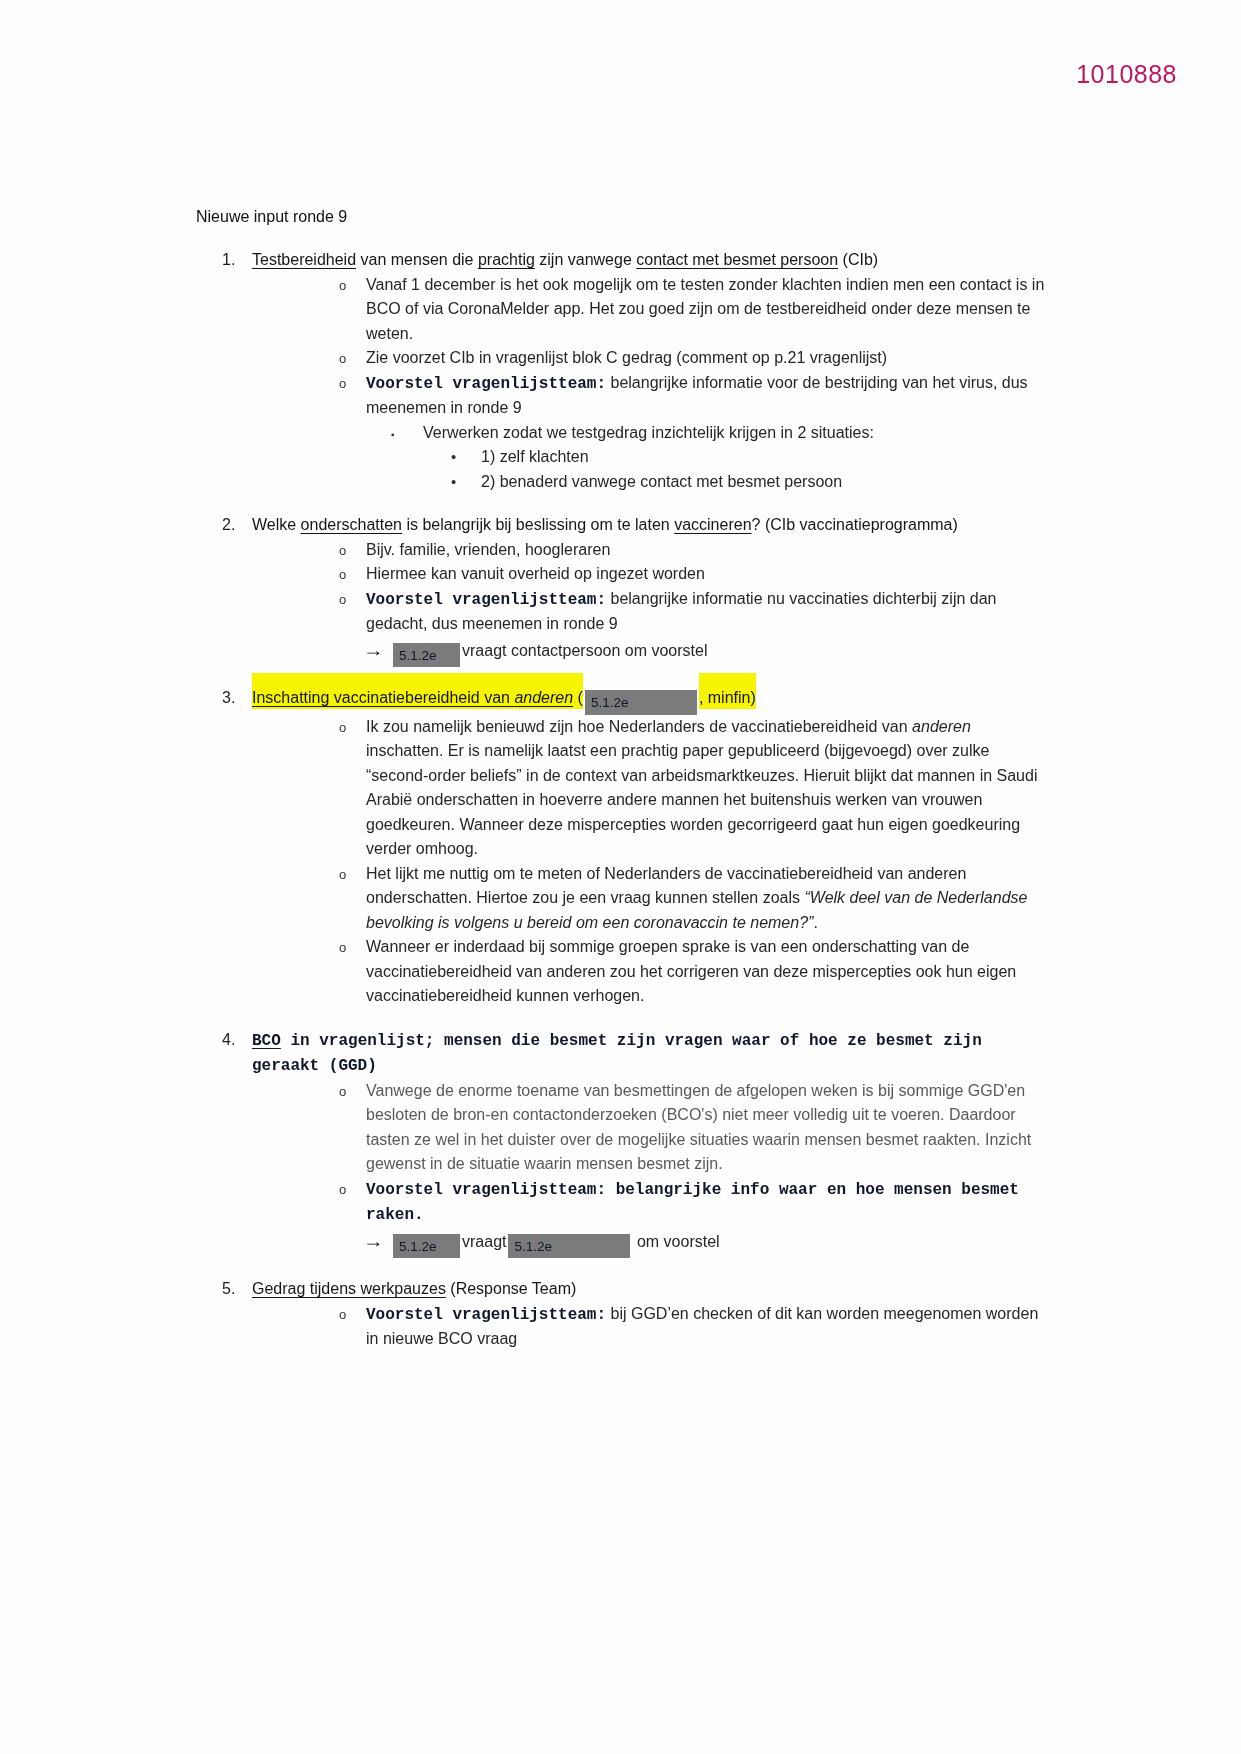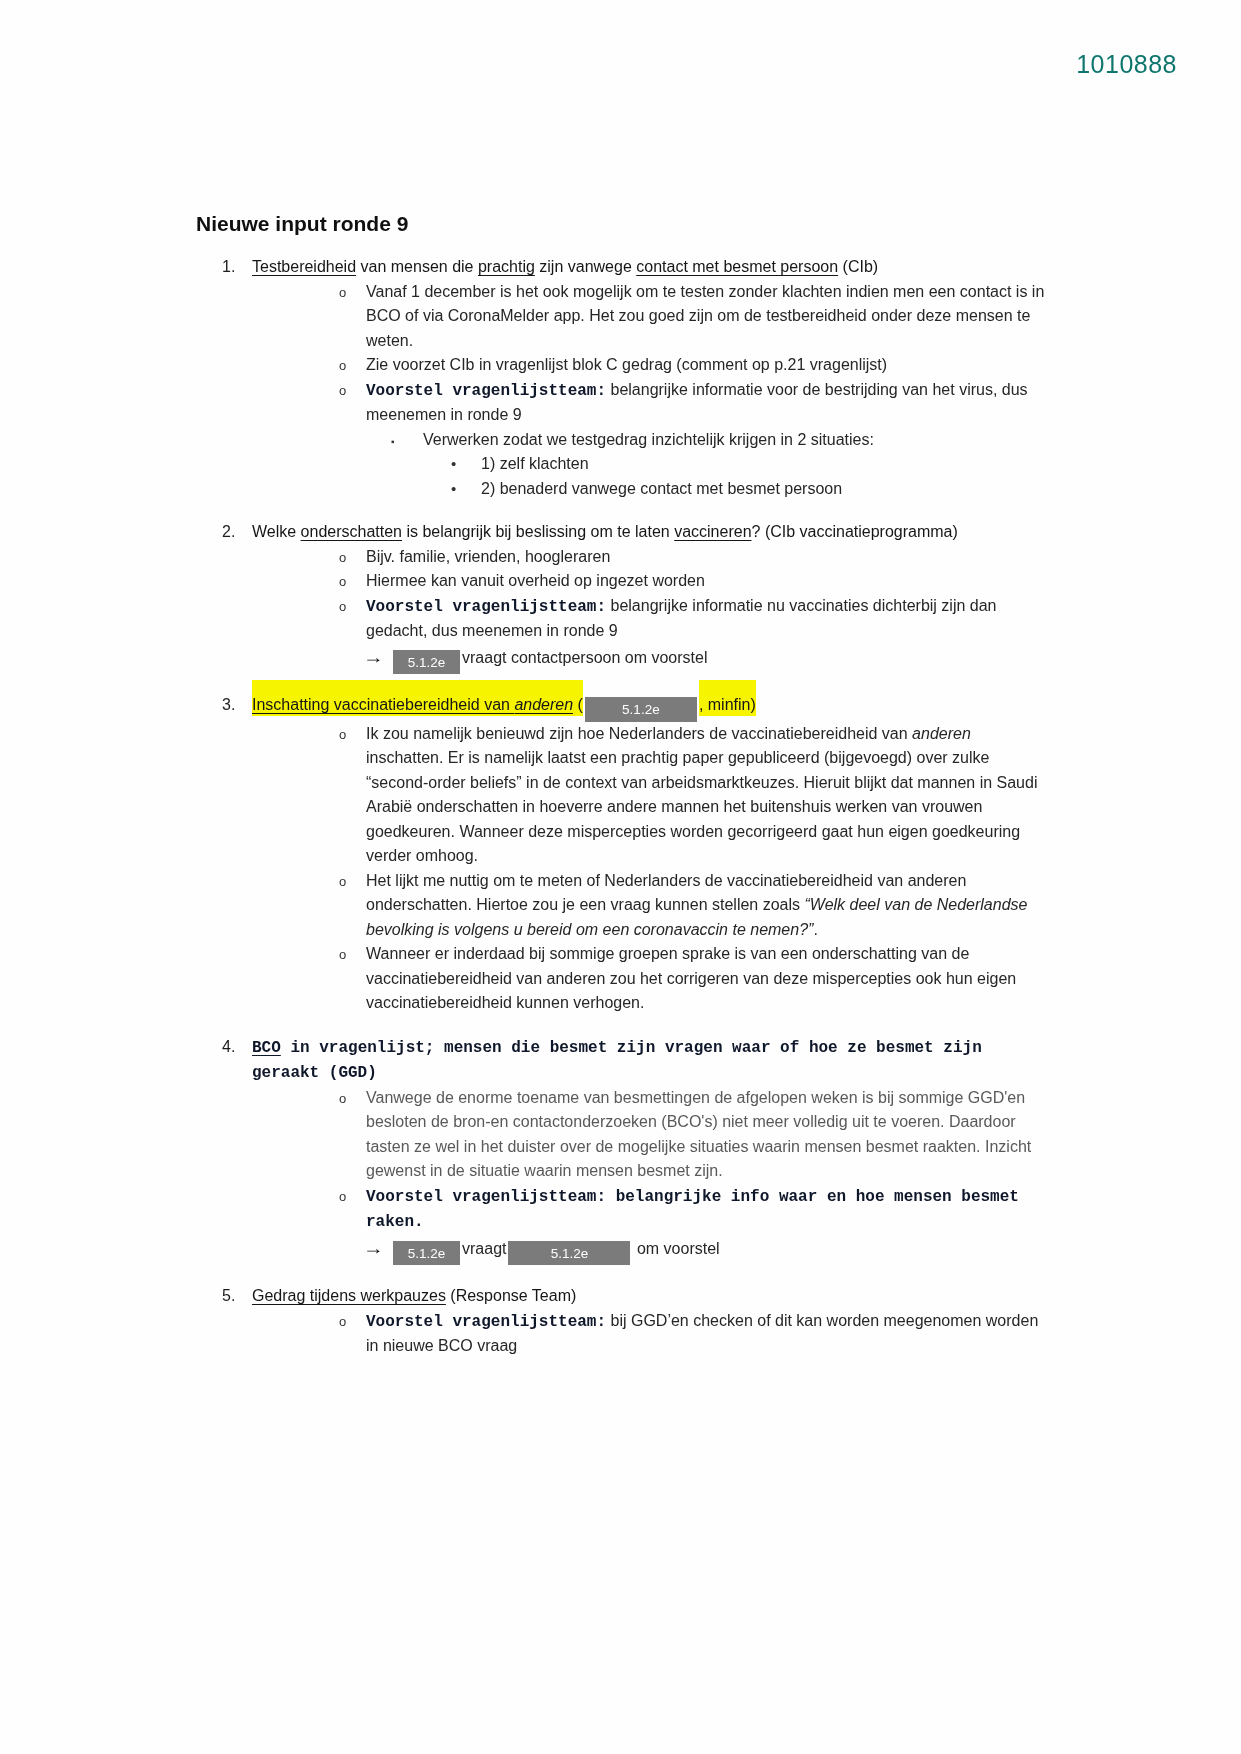--- a/index.html
+++ b/index.html
@@ -3,27 +3,27 @@
 <meta charset="utf-8">
 <style>
   html,body{margin:0;padding:0;}
   body{
     width:1241px;height:1754px;background:#ffffff;
     font-family:"Liberation Sans","DejaVu Sans",sans-serif;
     color:#262626;
   }
   .page{position:relative;width:1241px;height:1754px;background:#fefefe;overflow:hidden;}
   .doc-number{
-    position:absolute;top:50px;right:64px;
-    font-size:25px;color:#0f766e;letter-spacing:0.5px;
+    position:absolute;top:60px;right:64px;
+    font-size:25px;color:#be185d;letter-spacing:0.5px;
   }
   .content{position:absolute;left:196px;top:204px;width:852px;}
   .title{
-    font-size:21px;font-weight:700;color:#101010;
-    margin:7px 0 18px 0;line-height:26px;
+    font-size:16px;font-weight:400;color:#101010;
+    margin:0 0 18px 0;line-height:26px;
   }
   .item{position:relative;padding-left:56px;margin-bottom:19px;
     font-size:16px;line-height:24.5px;}
   .item-number{position:absolute;left:26px;top:0;color:#1d1d1d;}
   .item-heading{color:#161616;}
   .bullet{position:relative;}
   .bullet .marker{position:absolute;color:#333;}
   .circle{padding-left:114px;}
   .circle > .marker{left:87px;font-size:13px;top:1px;}
   .square{padding-left:171px;}
@@ -33,22 +33,22 @@
   .arrow{padding-left:112px;margin:1px 0;}
   .arrow > .marker{position:static;display:inline-block;margin-right:9px;
     font-weight:900;font-size:18px;color:#0d0d0d;transform:scaleX(1.15);}
   
   .u{text-decoration:underline;text-underline-offset:3px;}
   .b{font-weight:700;color:#0f172a;font-family:Liberation Mono, monospace;}
   .i{font-style:italic;}
   .hl{background:var(--hl,#f7f400);padding:16px 0 3px;}
   .gray{color:#595959;}
   .redact{
-    display:inline-block;background:var(--redact,#7b7b7b);color:#ffffff;
-    font-size:13.5px;line-height:1;text-align:center;
+    display:inline-block;background:var(--redact,#7b7b7b);color:#0f172a;
+    font-size:13.5px;line-height:1;
     padding:6px 6px 5px;margin:0 2px;vertical-align:-4px;
   }
 </style>
 </head>
 <body>
 
 <div class="page">
   <div class="doc-number">1010888</div>
   <div class="content">
     <h1 class="title">Nieuwe input ronde 9</h1>

